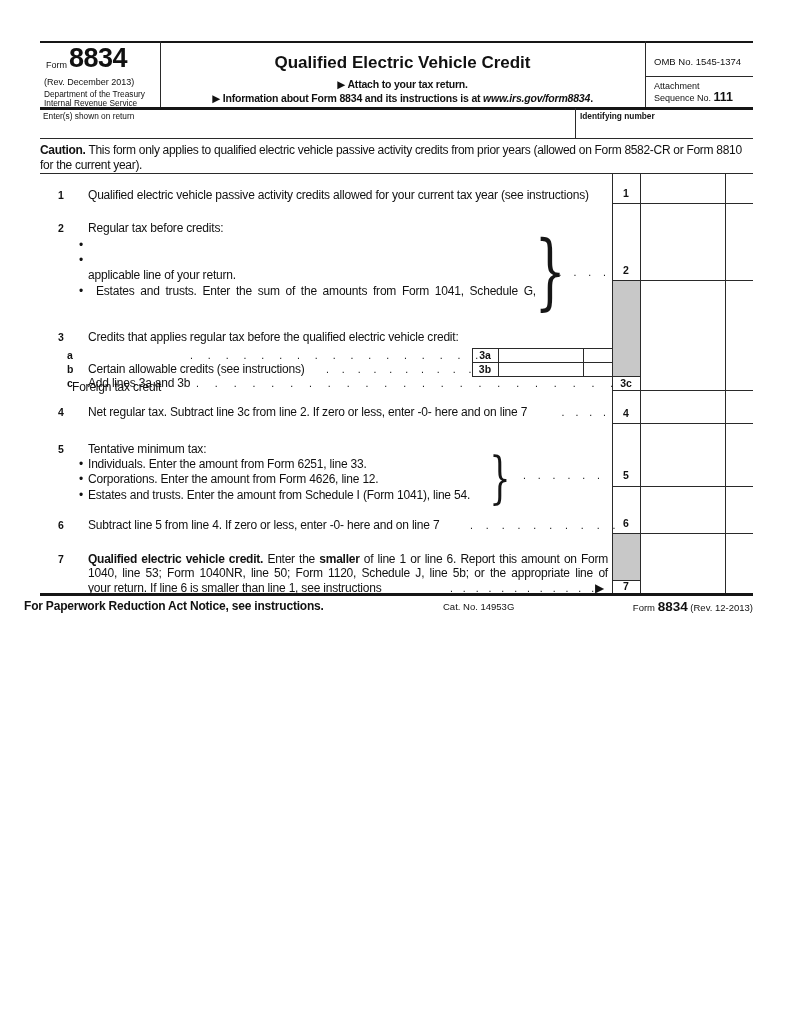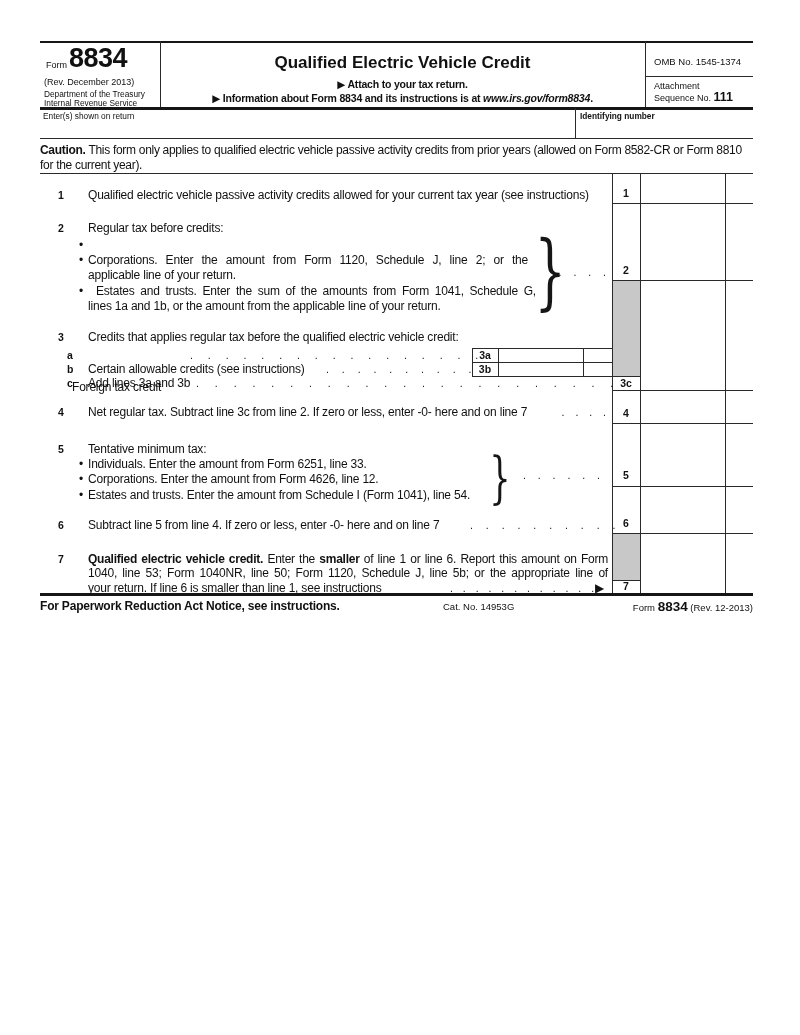--- a/index.html
+++ b/index.html
@@ -114,25 +114,23 @@
   <div class="cell" style="left:641px;top:534px;width:83px;height:58px;"></div>
   <div class="cell" style="left:726px;top:534px;width:26px;height:58px;"></div>
 
   <div class="num" style="left:58px;top:189px;">1</div>
   <div class="t" style="left:88px;top:189px;">Qualified electric vehicle passive activity credits allowed for your current tax year (see instructions)</div>
 
   <div class="num" style="left:58px;top:222px;">2</div>
   <div class="t" style="left:88px;top:222px;">Regular tax before credits:</div>
   <div class="t" style="left:79px;top:239px;">•</div>
   <div class="t" style="left:79px;top:254px;">•</div>
-  <div class="t just" style="left:88px;top:254px;width:440px;">Corporations. Enter the amount from Form 1120, Schedule J, line 2; or the</div>
   <div class="t" style="left:88px;top:269px;">applicable line of your return.</div>
   <div class="t" style="left:79px;top:285px;">•</div>
   <div class="t just" style="left:96px;top:285px;width:440px;">Estates and trusts. Enter the sum of the amounts from Form 1041, Schedule G,</div>
-  <div class="t" style="left:88px;top:300px;">lines 1a and 1b, or the amount from the applicable line of your return.</div>
   <div class="brace" style="left:524px;top:233px;font-size:82px;line-height:78px;">}</div>
   <div class="dots" style="left:550px;top:266px;width:56px;word-spacing:9px;">. . . .</div>
 
   <div class="num" style="left:58px;top:331px;">3</div>
   <div class="t" style="left:88px;top:331px;">Credits that applies regular tax before the qualified electric vehicle credit:</div>
   <div class="num" style="left:67px;top:349px;">a</div>
   <div class="t" style="left:72px;top:349px;margin-top:32px;">Foreign tax credit</div>
   <div class="dots" style="left:190px;top:349px;width:276px;word-spacing:12px;">. . . . . . . . . . . . . . . . .</div>
   <div class="num" style="left:67px;top:363px;">b</div>
   <div class="t" style="left:88px;top:363px;">Certain allowable credits (see instructions)</div>
@@ -160,17 +158,17 @@
   <div class="t" style="left:88px;top:519px;">Subtract line 5 from line 4. If zero or less, enter -0- here and on line 7</div>
   <div class="dots" style="left:470px;top:519px;width:136px;word-spacing:10px;">. . . . . . . . . .</div>
 
   <div class="num" style="left:58px;top:553px;">7</div>
   <div class="t just" style="left:88px;top:553px;width:520px;letter-spacing:-0.25px;"><span class="b">Qualified electric vehicle credit.</span><span> Enter the </span><span class="b">smaller</span><span> of line 1 or line 6. Report this amount on Form</span></div>
   <div class="t just" style="left:88px;top:567px;width:520px;">1040, line 53; Form 1040NR, line 50; Form 1120, Schedule J, line 5b; or the appropriate line of</div>
   <div class="t" style="left:88px;top:582px;">your return.  If line 6 is smaller than line 1, see instructions</div>
   <div class="dots" style="left:450px;top:582px;width:140px;word-spacing:7px;">. . . . . . . . . . . .</div>
   <div class="t" style="left:595px;top:582px;">▶</div>
 
-  <div class="t b" style="left:40px;top:600px;letter-spacing:-0.2px;">For Paperwork Reduction Act Notice, see instructions.</div>
+  <div class="t b" style="left:24px;top:600px;letter-spacing:-0.2px;">For Paperwork Reduction Act Notice, see instructions.</div>
   <div class="t s95" style="left:443px;top:601px;">Cat. No. 14953G</div>
   <div class="t s95" style="left:620px;top:601px;width:133px;text-align:right;"><span>Form </span><span class="b" style="font-size:13.5px;">8834</span><span> (Rev. 12-2013)</span></div>
 
 </div>
 
 </body></html>

